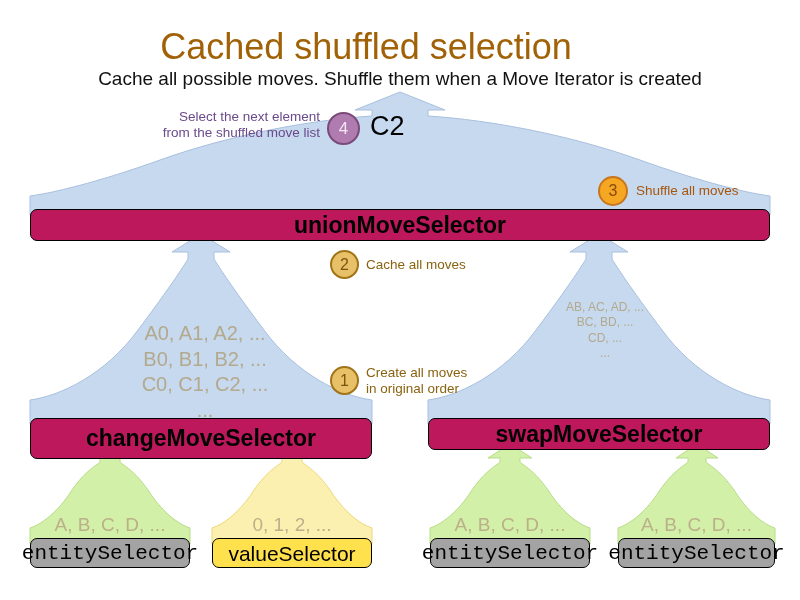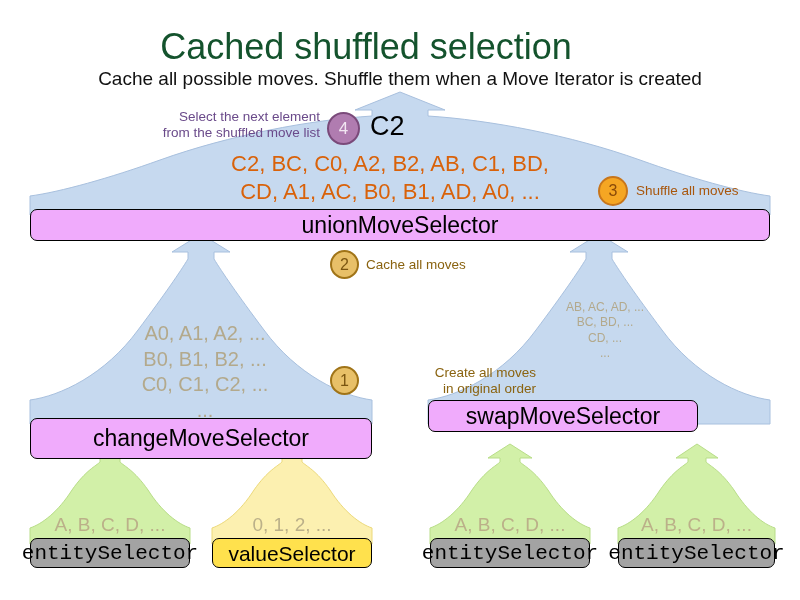--- a/index.html
+++ b/index.html
@@ -15,21 +15,21 @@
     background: #ffffff;
     font-family: "Liberation Sans", sans-serif;
   }
   .abs { position: absolute; }
 
   
   #title {
     left: 0; top: 26px; width: 732px;
     text-align: center;
     font-size: 36px;
-    color: #14532d;
+    color: #a16207;
     line-height: 42px;
     white-space: nowrap;
   }
   #subtitle {
     left: 0; top: 70px; width: 800px;
     text-align: center;
     font-size: 19px;
     color: #111111;
     line-height: 18px;
   }
@@ -52,34 +52,34 @@
   .bar {
     box-sizing: border-box;
     border: 1.5px solid #000000;
     border-radius: 7px;
     display: flex;
     align-items: center;
     justify-content: center;
     color: #000000;
     line-height: 1;
   }
-  .bar-blue { background: #f0abfc; }
+  .bar-blue { background: #be185d; font-weight: bold; }
   .bar-green { background: #a3a3a3; font-family: Liberation Mono, monospace; }
   .bar-yellow { background: #ffe14d; }
 
   #bar-union {
     left: 30px; top: 209px; width: 740px; height: 32px;
     font-size: 23px;
   }
   #bar-change {
     left: 30px; top: 418px; width: 342px; height: 41px;
     font-size: 23px;
   }
   #bar-swap {
-    left: 428px; top: 400px; width: 270px; height: 32px;
+    left: 428px; top: 418px; width: 342px; height: 32px;
     font-size: 23px;
   }
   .bar-leaf {
     top: 538px; height: 30px;
     font-size: 21px;
   }
   #bar-leaf-0 { left: 30px; width: 160px; }
   #bar-leaf-1 { left: 212px; width: 160px; }
   #bar-leaf-2 { left: 430px; width: 160px; }
   #bar-leaf-3 { left: 618px; width: 157px; }
@@ -182,22 +182,22 @@
   }
 
   #badge-1 {
     left: 330px; top: 366px; width: 29px; height: 29px;
     background: #e8c068;
     border: 2px solid #a07418;
     color: #7a5510;
     font-size: 16px;
   }
   #label-1 {
-    left: 356px; top: 365px; width: 180px;
-    text-align: right;
+    left: 366px; top: 365px; width: 180px;
+    text-align: left;
     font-size: 13.5px;
     color: #8a6310;
   }
 </style>
 </head>
 <body>
 
 <div id="stage">
 
   <div class="abs" id="title">Cached shuffled selection</div>
@@ -262,22 +262,20 @@
     <path d="M 618,544
              L 618,528
              C 630,524 646,512 660,490
              C 674,470 684,466 688,462
              L 688,458 L 676,458 L 697,444 L 718,458 L 706,458 L 706,462
              C 710,466 720,470 734,490
              C 748,512 763,524 775,528
              L 775,544 Z" fill="#d2f0a8" stroke="#b8dd88" stroke-width="1"></path>
   </svg>
 
-  <div class="abs movelist" id="list-union">C2, BC, C0, A2, B2, AB, C1, BD,
-CD, A1, AC, B0, B1, AD, A0, ...</div>
   <div class="abs" id="c2-token">C2</div>
   <div class="abs bar bar-blue" id="bar-union">unionMoveSelector</div>
 
   <div class="abs movelist" id="list-change">A0, A1, A2, ...
 B0, B1, B2, ...
 C0, C1, C2, ...
 ...</div>
   <div class="abs movelist" id="list-swap">AB, AC, AD, ...
 BC, BD, ...
 CD, ...

